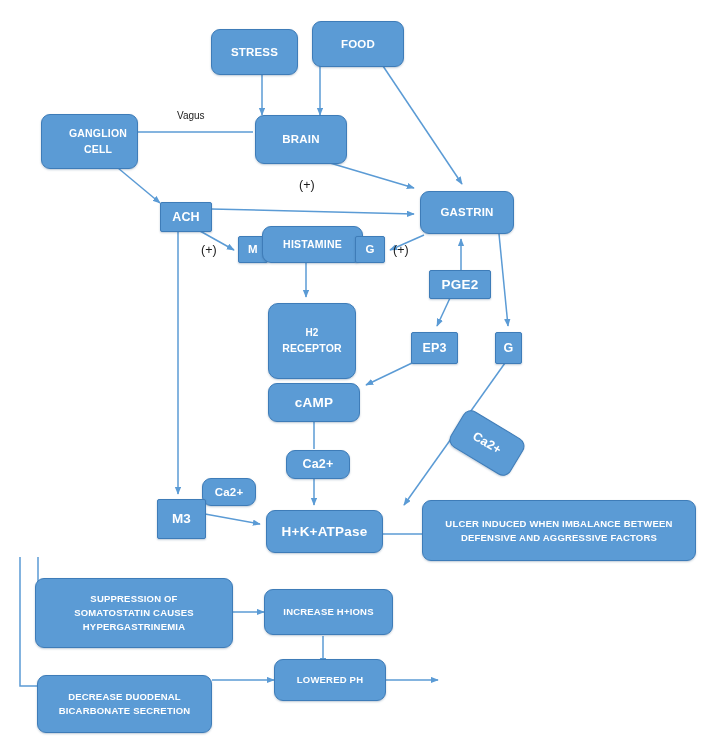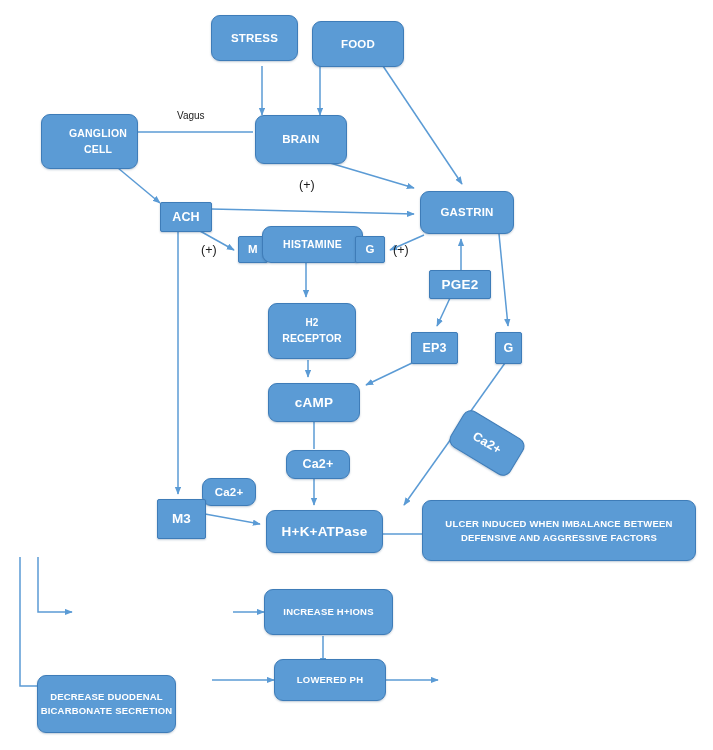--- a/index.html
+++ b/index.html
@@ -120,21 +120,21 @@
       <path d="M233,612 L264,612" marker-end="url(#ah)"></path>
 
       <path d="M323,636 L323,665" marker-end="url(#ah)"></path>
 
       <path d="M212,680 L274,680" marker-end="url(#ah)"></path>
 
       <path d="M386,680 L438,680" marker-end="url(#ah)"></path>
     </g>
   </svg>
 
-  <div class="node f11" style="left:211px;top:15px;width:87px;height:46px;">
+  <div class="node f11" style="left:211px;top:29px;width:87px;height:46px;">
     <span class="ln">STRESS</span>
   </div>
 
   <div class="node f11" style="left:312px;top:21px;width:92px;height:46px;">
     <span class="ln">FOOD</span>
   </div>
 
   <div class="node f10" style="left:41px;top:114px;width:97px;height:55px;padding-left:17px;">
     <span class="ln">GANGLION</span>
     <span class="ln">CELL</span>
@@ -161,21 +161,21 @@
   </div>
 
   <div class="node sq f11" style="left:355px;top:236px;width:30px;height:27px;">
     <span class="ln">G</span>
   </div>
 
   <div class="node sq f13" style="left:429px;top:270px;width:62px;height:29px;">
     <span class="ln">PGE2</span>
   </div>
 
-  <div class="node" style="left:268px;top:303px;width:88px;height:56px;">
+  <div class="node" style="left:268px;top:303px;width:88px;height:76px;border-radius:10px;">
     <span class="ln f14">H2</span>
     <span class="ln f10">RECEPTOR</span>
   </div>
 
   <div class="node sq f12" style="left:411px;top:332px;width:47px;height:32px;">
     <span class="ln">EP3</span>
   </div>
 
   <div class="node sq f12" style="left:495px;top:332px;width:27px;height:32px;">
     <span class="ln">G</span>
@@ -204,26 +204,31 @@
   <div class="node f13" style="left:266px;top:510px;width:117px;height:43px;">
     <span class="ln">H+K+ATPase</span>
   </div>
 
   <div class="node f9" style="left:422px;top:500px;width:274px;height:61px;">
     <span class="ln">ULCER INDUCED WHEN IMBALANCE BETWEEN</span>
     <span class="ln">DEFENSIVE AND AGGRESSIVE FACTORS</span>
   </div>
 
 
+  <div class="node f9" style="left:35px;top:578px;width:198px;height:70px;">
+    <span class="ln">SUPPRESSION OF</span>
+    <span class="ln">SOMATOSTATIN CAUSES</span>
+    <span class="ln">HYPERGASTRINEMIA</span>
+  </div>
 
   <div class="node f9" style="left:264px;top:589px;width:129px;height:46px;">
     <span class="ln">INCREASE H+IONS</span>
   </div>
 
-  <div class="node f9" style="left:37px;top:675px;width:139px;height:58px;">
+  <div class="node f9" style="left:37px;top:675px;width:175px;height:58px;">
     <span class="ln">DECREASE DUODENAL</span>
     <span class="ln">BICARBONATE SECRETION</span>
   </div>
 
   <div class="node f9" style="left:274px;top:659px;width:112px;height:42px;">
     <span class="ln">LOWERED PH</span>
   </div>
 
 
   <div class="plabel f14" style="left:177px;top:110px;">Vagus</div>

